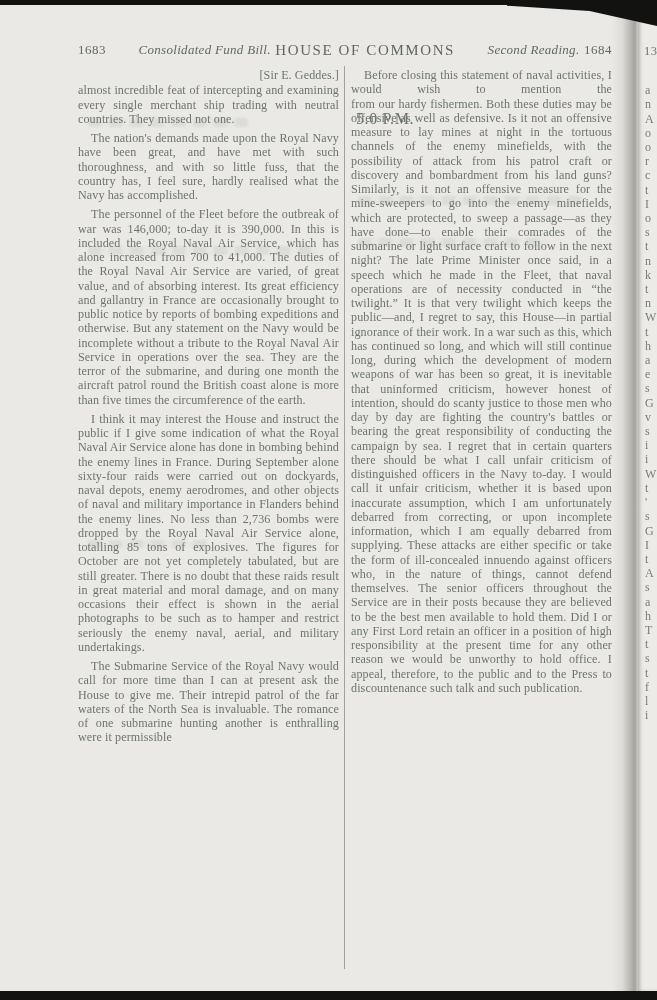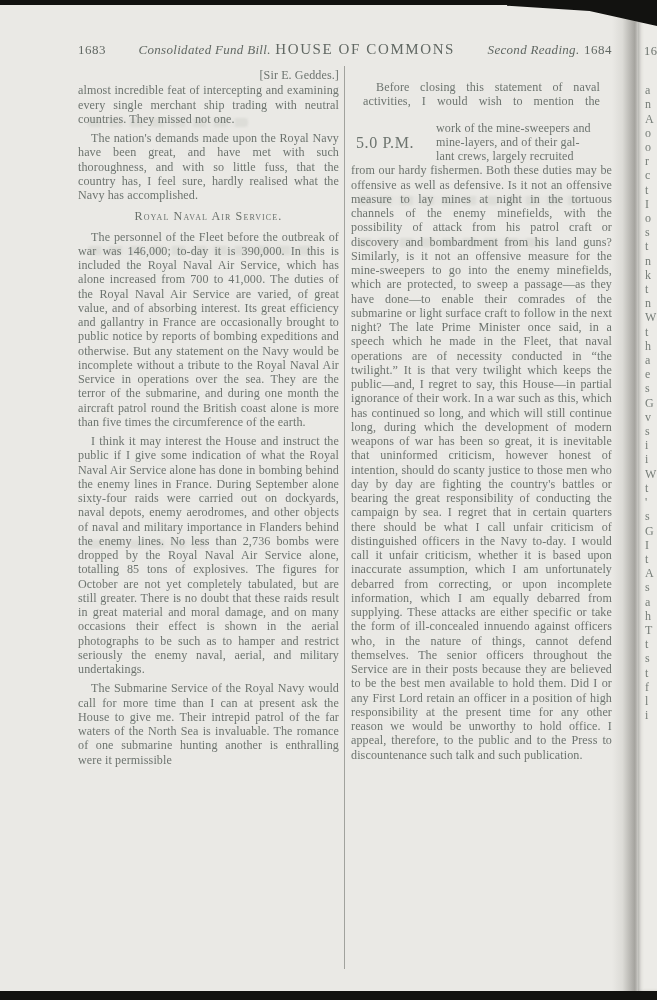--- a/index.html
+++ b/index.html
@@ -31,21 +31,21 @@
   .next-page .num{
     position:absolute;left:6px;top:39px;font-size:12.5px;color:#6d746f;letter-spacing:0.5px;
   }
   .next-page .letters{
     position:absolute;left:7px;top:64px;font-size:12px;line-height:14.2px;color:#767d78;
     white-space:pre-line;
   }
   
   .header{
     position:absolute;left:78px;top:42px;width:534px;height:16px;
-    display:flex;justify-content:space-between;align-items:flex-end;
+    display:flex;justify-content:space-between;align-items:center;
     color:#616863;font-size:13px;
   }
   .header .pagenum{letter-spacing:0.5px;}
   .header .ital{font-style:italic;letter-spacing:0.3px;margin-left:28px;}
   .header .caps{letter-spacing:1.6px;font-size:15px;}
   
   .col{
     position:absolute;top:68px;color:#6d746f;font-size:12.1px;line-height:14.25px;
     text-align:justify;letter-spacing:0.1px;
   }
@@ -55,21 +55,21 @@
     position:absolute;left:344px;top:66px;width:1px;height:903px;
     background:rgba(100,104,99,0.55);
   }
   p{margin:0 0 5px 0;}
   p.indent{text-indent:13px;}
   .speaker{margin:0 0 1px 0;text-indent:10px;text-align:right;}
   .heading{
     text-align:center;text-indent:0;margin:7px 0 6px 0;
     font-variant:small-caps;letter-spacing:1.1px;color:#6a716c;
   }
-  .intro-justify{margin:12px;text-align-last:justify;}
+  .intro-justify{margin:0;text-align-last:justify;}
   .pm-block{position:relative;margin:0;}
   .pm-marker{
     position:absolute;left:5px;top:15px;font-size:16px;letter-spacing:0.6px;
     font-variant:small-caps;color:#6d746f;
   }
   .pm-lines{margin-left:85px;white-space:pre-line;text-align:left;}
   
   .smudge{
     position:absolute;filter:blur(1.2px);border-radius:3px;
     background:repeating-linear-gradient(90deg,rgba(110,116,110,0.10) 0 13px,rgba(110,116,110,0.02) 13px 21px);
@@ -85,42 +85,38 @@
     <span class="ital">Consolidated Fund Bill.</span>
     <span class="caps">HOUSE OF COMMONS</span>
     <span class="ital">Second Reading.</span>
     <span class="pagenum">1684</span>
   </div>
 
   <div class="col col-left">
     <p class="speaker">[Sir E. Geddes.]</p>
     <p>almost incredible feat of intercepting and examining every single merchant ship trading with neutral countries. They missed not one.</p>
     <p class="indent">The nation's demands made upon the Royal Navy have been great, and have met with such thoroughness, and with so little fuss, that the country has, I feel sure, hardly realised what the Navy has accomplished.</p>
-    <p class="heading">Royal Naval Air Service.</p>
     <p class="indent">The personnel of the Fleet before the outbreak of war was 146,000; to-day it is 390,000. In this is included the Royal Naval Air Service, which has alone increased from 700 to 41,000. The duties of the Royal Naval Air Service are varied, of great value, and of absorbing interest. Its great efficiency and gallantry in France are occasionally brought to public notice by reports of bombing expeditions and otherwise. But any statement on the Navy would be incomplete without a tribute to the Royal Naval Air Service in operations over the sea. They are the terror of the submarine, and during one month the aircraft patrol round the British coast alone is more than five times the circumference of the earth.</p>
     <p class="indent">I think it may interest the House and instruct the public if I give some indication of what the Royal Naval Air Service alone has done in bombing behind the enemy lines in France. During September alone sixty-four raids were carried out on dockyards, naval depots, enemy aerodromes, and other objects of naval and military importance in Flanders behind the enemy lines. No less than 2,736 bombs were dropped by the Royal Naval Air Service alone, totalling 85 tons of explosives. The figures for October are not yet completely tabulated, but are still greater. There is no doubt that these raids result in great material and moral damage, and on many occasions their effect is shown in the aerial photographs to be such as to hamper and restrict seriously the enemy naval, aerial, and military undertakings.</p>
     <p class="indent">The Submarine Service of the Royal Navy would call for more time than I can at present ask the House to give me. Their intrepid patrol of the far waters of the North Sea is invaluable. The romance of one submarine hunting another is enthralling were it permissible</p>
   </div>
 
   <div class="divider"></div>
 
   <div class="col col-right">
     <p class="indent intro-justify">Before closing this statement of naval activities, I would wish to mention the</p>
     <div class="pm-block">
       <span class="pm-marker">5.0 P.M.</span>
-      <div class="pm-lines">work of the mine-sweepers and
-mine-layers, and of their gal-
-lant crews, largely recruited</div>
     </div>
     <p>from our hardy fishermen. Both these duties may be offensive as well as defensive. Is it not an offensive measure to lay mines at night in the tortuous channels of the enemy minefields, with the possibility of attack from his patrol craft or discovery and bombardment from his land guns? Similarly, is it not an offensive measure for the mine-sweepers to go into the enemy minefields, which are protected, to sweep a passage—as they have done—to enable their comrades of the submarine or light surface craft to follow in the next night? The late Prime Minister once said, in a speech which he made in the Fleet, that naval operations are of necessity conducted in “the twilight.” It is that very twilight which keeps the public—and, I regret to say, this House—in partial ignorance of their work. In a war such as this, which has continued so long, and which will still continue long, during which the development of modern weapons of war has been so great, it is inevitable that uninformed criticism, however honest of intention, should do scanty justice to those men who day by day are fighting the country's battles or bearing the great responsibility of conducting the campaign by sea. I regret that in certain quarters there should be what I call unfair criticism of distinguished officers in the Navy to-day. I would call it unfair criticism, whether it is based upon inaccurate assumption, which I am unfortunately debarred from correcting, or upon incomplete information, which I am equally debarred from supplying. These attacks are either specific or take the form of ill-concealed innuendo against officers who, in the nature of things, cannot defend themselves. The senior officers throughout the Service are in their posts because they are believed to be the best men available to hold them. Did I or any First Lord retain an officer in a position of high responsibility at the present time for any other reason we would be unworthy to hold office. I appeal, therefore, to the public and to the Press to discountenance such talk and such publication.</p>
   </div>
 
   <div class="gutter-shadow"></div>
   <div class="next-page">
-    <span class="num">16</span>
+    <span class="num">13</span>
     <div class="letters">
 a
 n
 A
 o
 o
 r
 c
 t
 I

